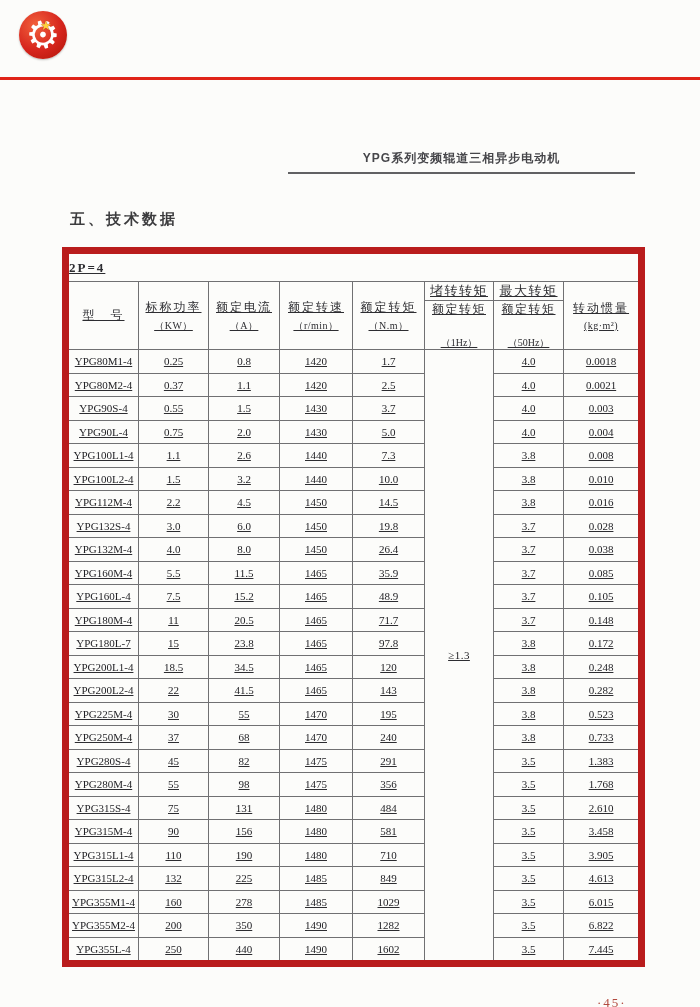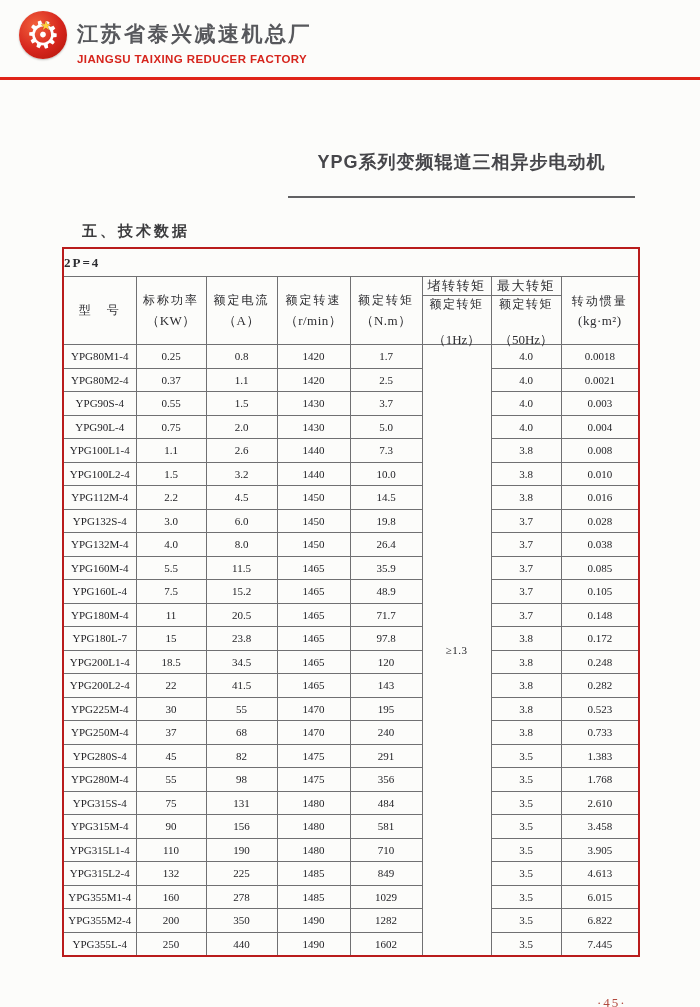--- a/index.html
+++ b/index.html
@@ -28,46 +28,46 @@
     text-shadow:0 0 1px #8c0d04;
   }
   .company { position:absolute; left:77px; top:20px; }
   .company-cn { font-size:21px; font-weight:bold; color:#57585c; letter-spacing:2.5px; }
   .company-en { margin-top:5px; font-size:11.5px; font-weight:bold; color:#d6251d; letter-spacing:.4px; }
   .red-rule { position:absolute; left:0; top:77px; width:700px; height:3px; background:#e02418; }
 
   
   .doc-title-wrap { position:absolute; left:288px; top:150px; width:347px; text-align:center; }
   .doc-title {
-    margin:0; font-size:18px; font-weight:bold; color:#46464a; letter-spacing:1px;
-    padding-bottom:22px; border-bottom:2px solid #616163;
+    margin:0; font-size:12px; font-weight:bold; color:#46464a; letter-spacing:1px;
+    padding-bottom:5px; border-bottom:2px solid #616163;
   }
   .section-heading {
-    position:absolute; left:66px; top:206px; margin:16px;
+    position:absolute; left:66px; top:206px; margin:4px;
     font-size:15px; font-weight:bold; color:#3c3c3e; letter-spacing:3px;
   }
 
   
   .spec-table {
     position:absolute; left:62px; top:247px; width:576px;
     border-collapse:collapse; table-layout:fixed;
     color:#2d2d31;
     font-family:"Liberation Serif","DejaVu Serif",serif;
   }
   .spec-table td, .spec-table th { border:1px solid #707072; padding:0; }
-  .spec-table { border:2px solid #b91c1c; }
+  .spec-table { border:7px solid #b91c1c;text-decoration:underline; }
 
   .pole-cell {
     height:27px; text-align:left; padding-left:12px;
     font-size:13px; font-weight:bold; letter-spacing:2px; color:#2d2d31;
   }
 
   .spec-table th { height:67px; font-weight:normal; vertical-align:middle; text-align:center; }
   .hname { font-size:12px; letter-spacing:2px; }
-  .hunit { font-size:13px; margin-top:3px; letter-spacing:.5px; }
+  .hunit { font-size:10px; margin-top:3px; letter-spacing:.5px; }
   .split-wrap { display:flex; flex-direction:column; height:67px; }
   .split-top {
     height:25px; border-bottom:1px solid #707072;
     display:flex; align-items:center; justify-content:center;
     font-size:13px; letter-spacing:1.5px;
   }
   .split-bottom {
     flex:1; display:flex; flex-direction:column; align-items:center; justify-content:center;
     font-size:12px; letter-spacing:1.5px;
   }
@@ -89,24 +89,20 @@
 </head>
 <body>
 
 <div class="page">
 
   <div class="logo">
     <div class="logo-circle">
       <span class="logo-gear">⚙</span>
       <span class="logo-star">★</span>
     </div>
-  </div>
-  <div class="company">
-    <div class="company-cn">江苏省泰兴减速机总厂</div>
-    <div class="company-en">JIANGSU TAIXING REDUCER FACTORY</div>
   </div>
   <div class="red-rule"></div>
 
   <div class="doc-title-wrap">
     <h1 class="doc-title">YPG系列变频辊道三相异步电动机</h1>
   </div>
 
   <h2 class="section-heading">五、技术数据</h2>
 
   <table class="spec-table">

